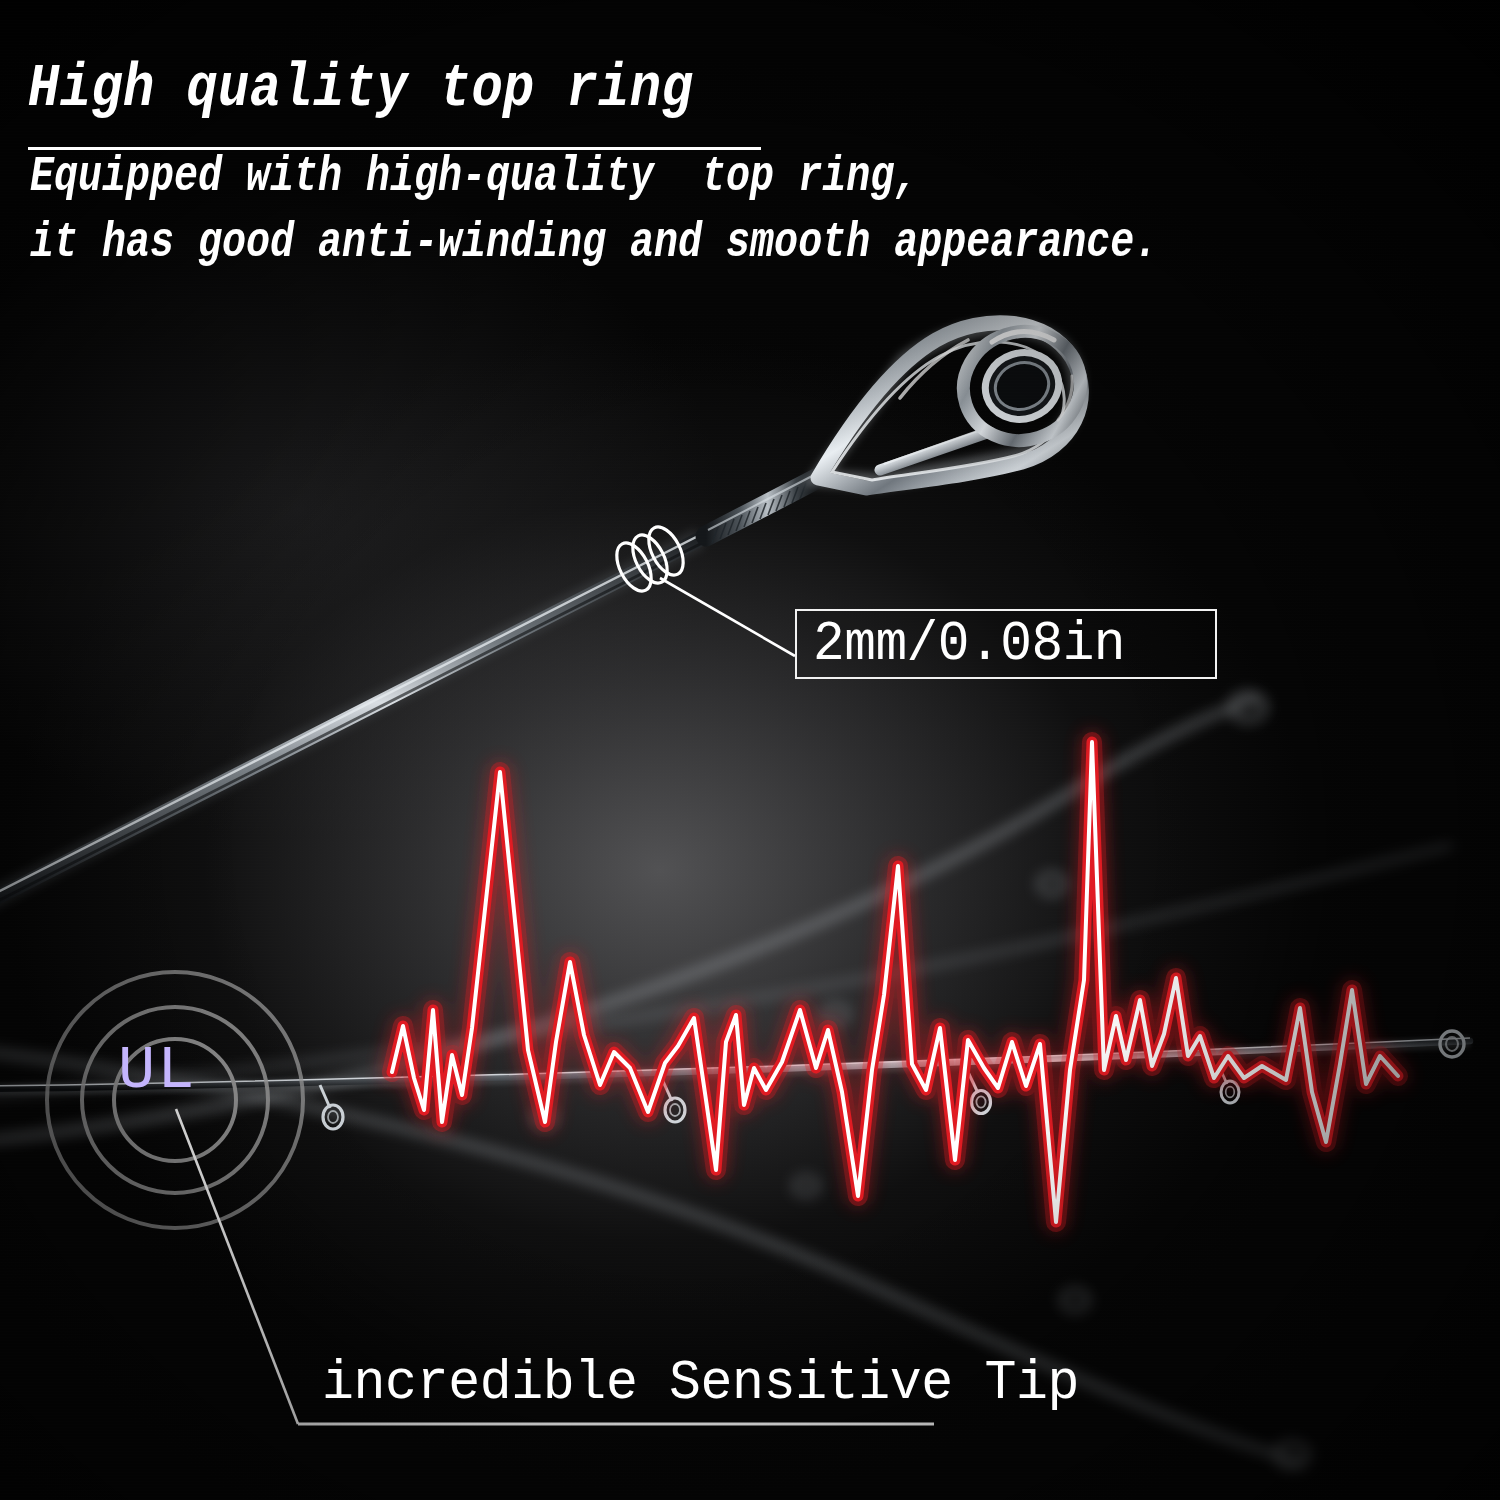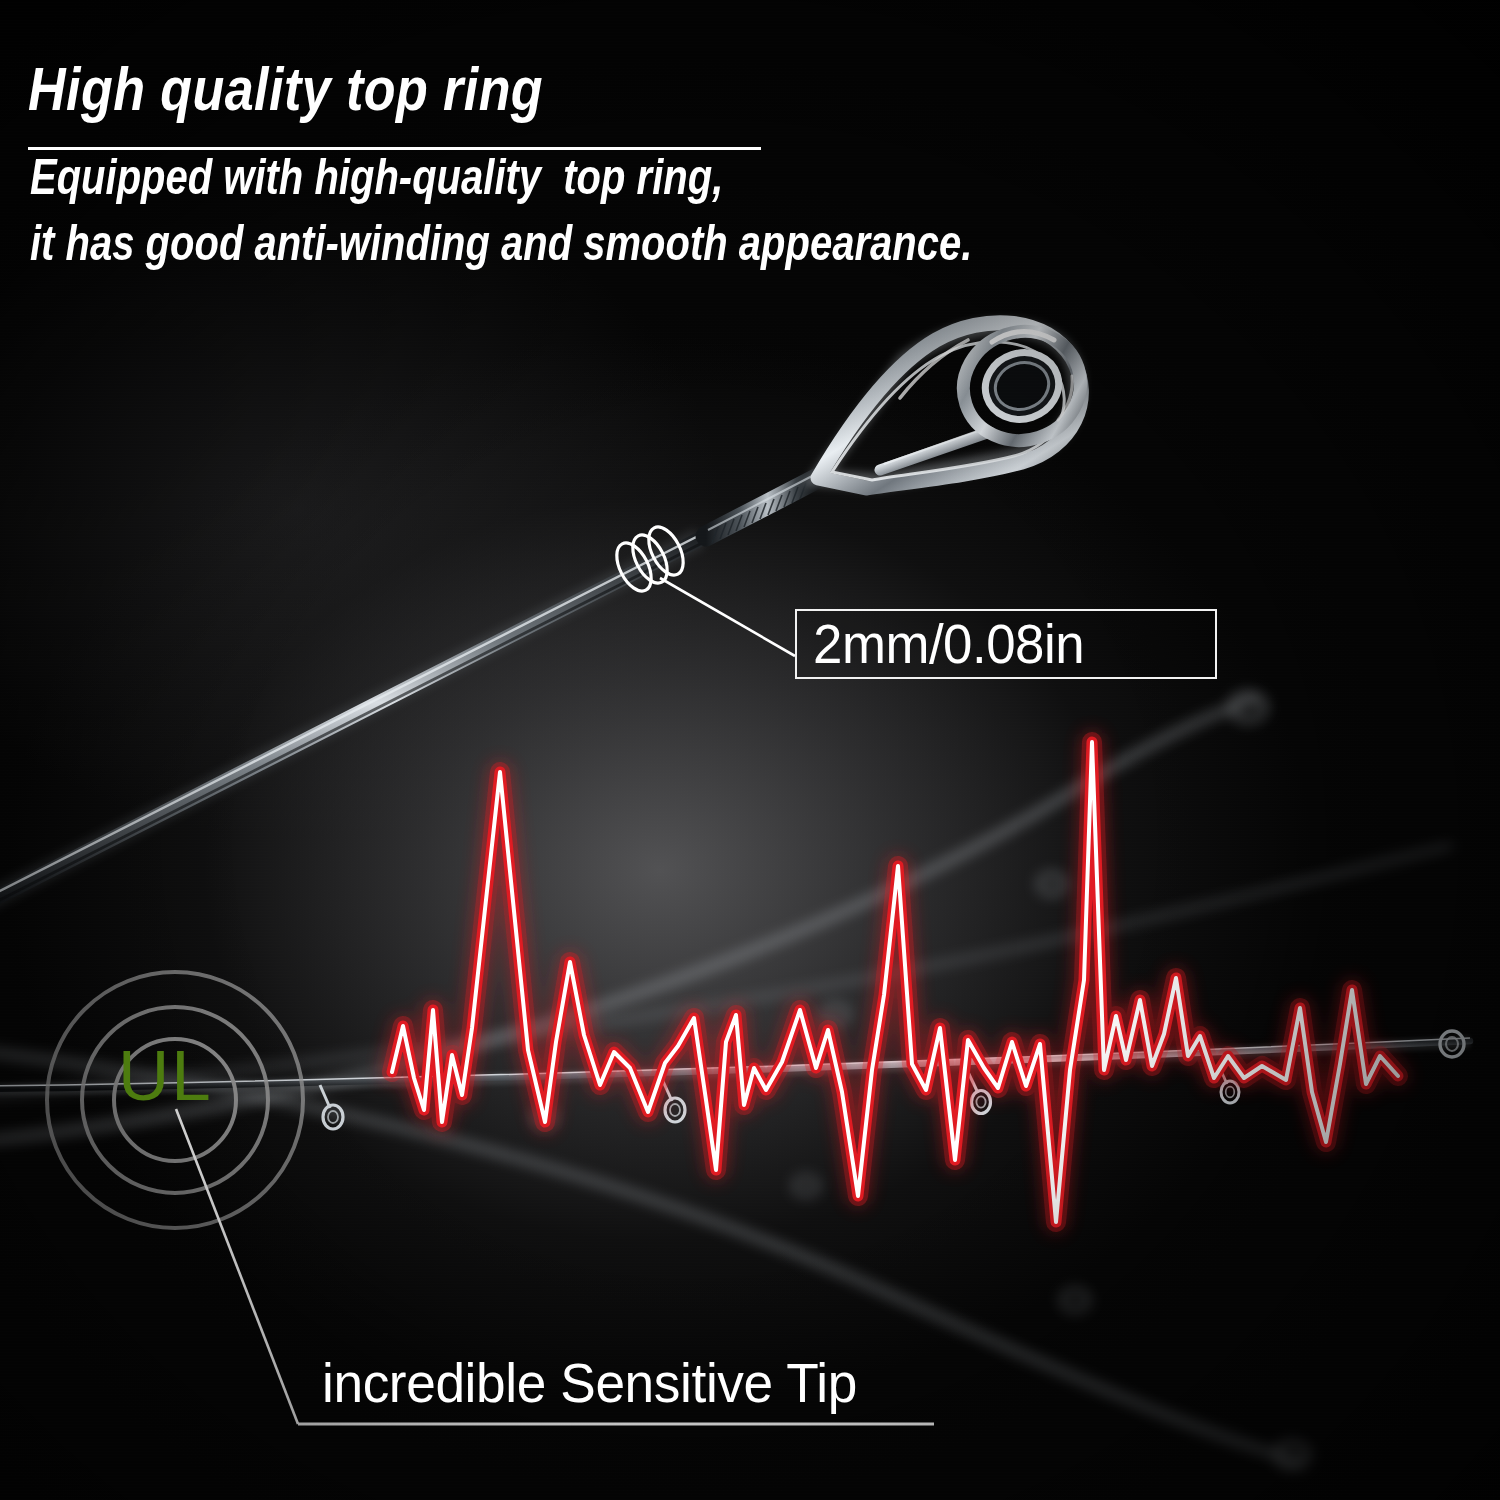--- a/index.html
+++ b/index.html
@@ -1,21 +1,21 @@
 <!DOCTYPE html>
 <html><head>
 <meta charset="utf-8">
 <style>
   html,body{margin:0;padding:0;background:#000;}
   #stage{
     position:relative;
     width:1500px;height:1500px;
     overflow:hidden;
     background:#050505;
-    font-family:Liberation Sans, sans-serif;
+    font-family:Liberation Mono, monospace;
     -webkit-font-smoothing:antialiased;
   }
   
   .bg-base{
     position:absolute;inset:0;
     background:#060606;
   }
   .bg-glow{
     position:absolute;inset:0;
     background:
@@ -70,21 +70,21 @@
     transform:scaleX(.96);transform-origin:left center;
   }
   .tip-label{
     left:322px;top:1355px;
     font-size:56px;line-height:1;font-weight:400;
     letter-spacing:-0.4px;
     transform:scaleX(.95);transform-origin:left top;
   }
   .ul-text{
     position:absolute;left:118px;top:1040px;
-    color:#4d7c0f;font-size:71px;line-height:1;font-weight:400;
+    color:#c4b5fd;font-size:62px;line-height:1;font-weight:400;
     letter-spacing:2px;
   }
 </style>
 </head>
 <body>
 
 <div id="stage">
 
   <div class="bg-base"></div>
   <div class="bg-glow"></div>

